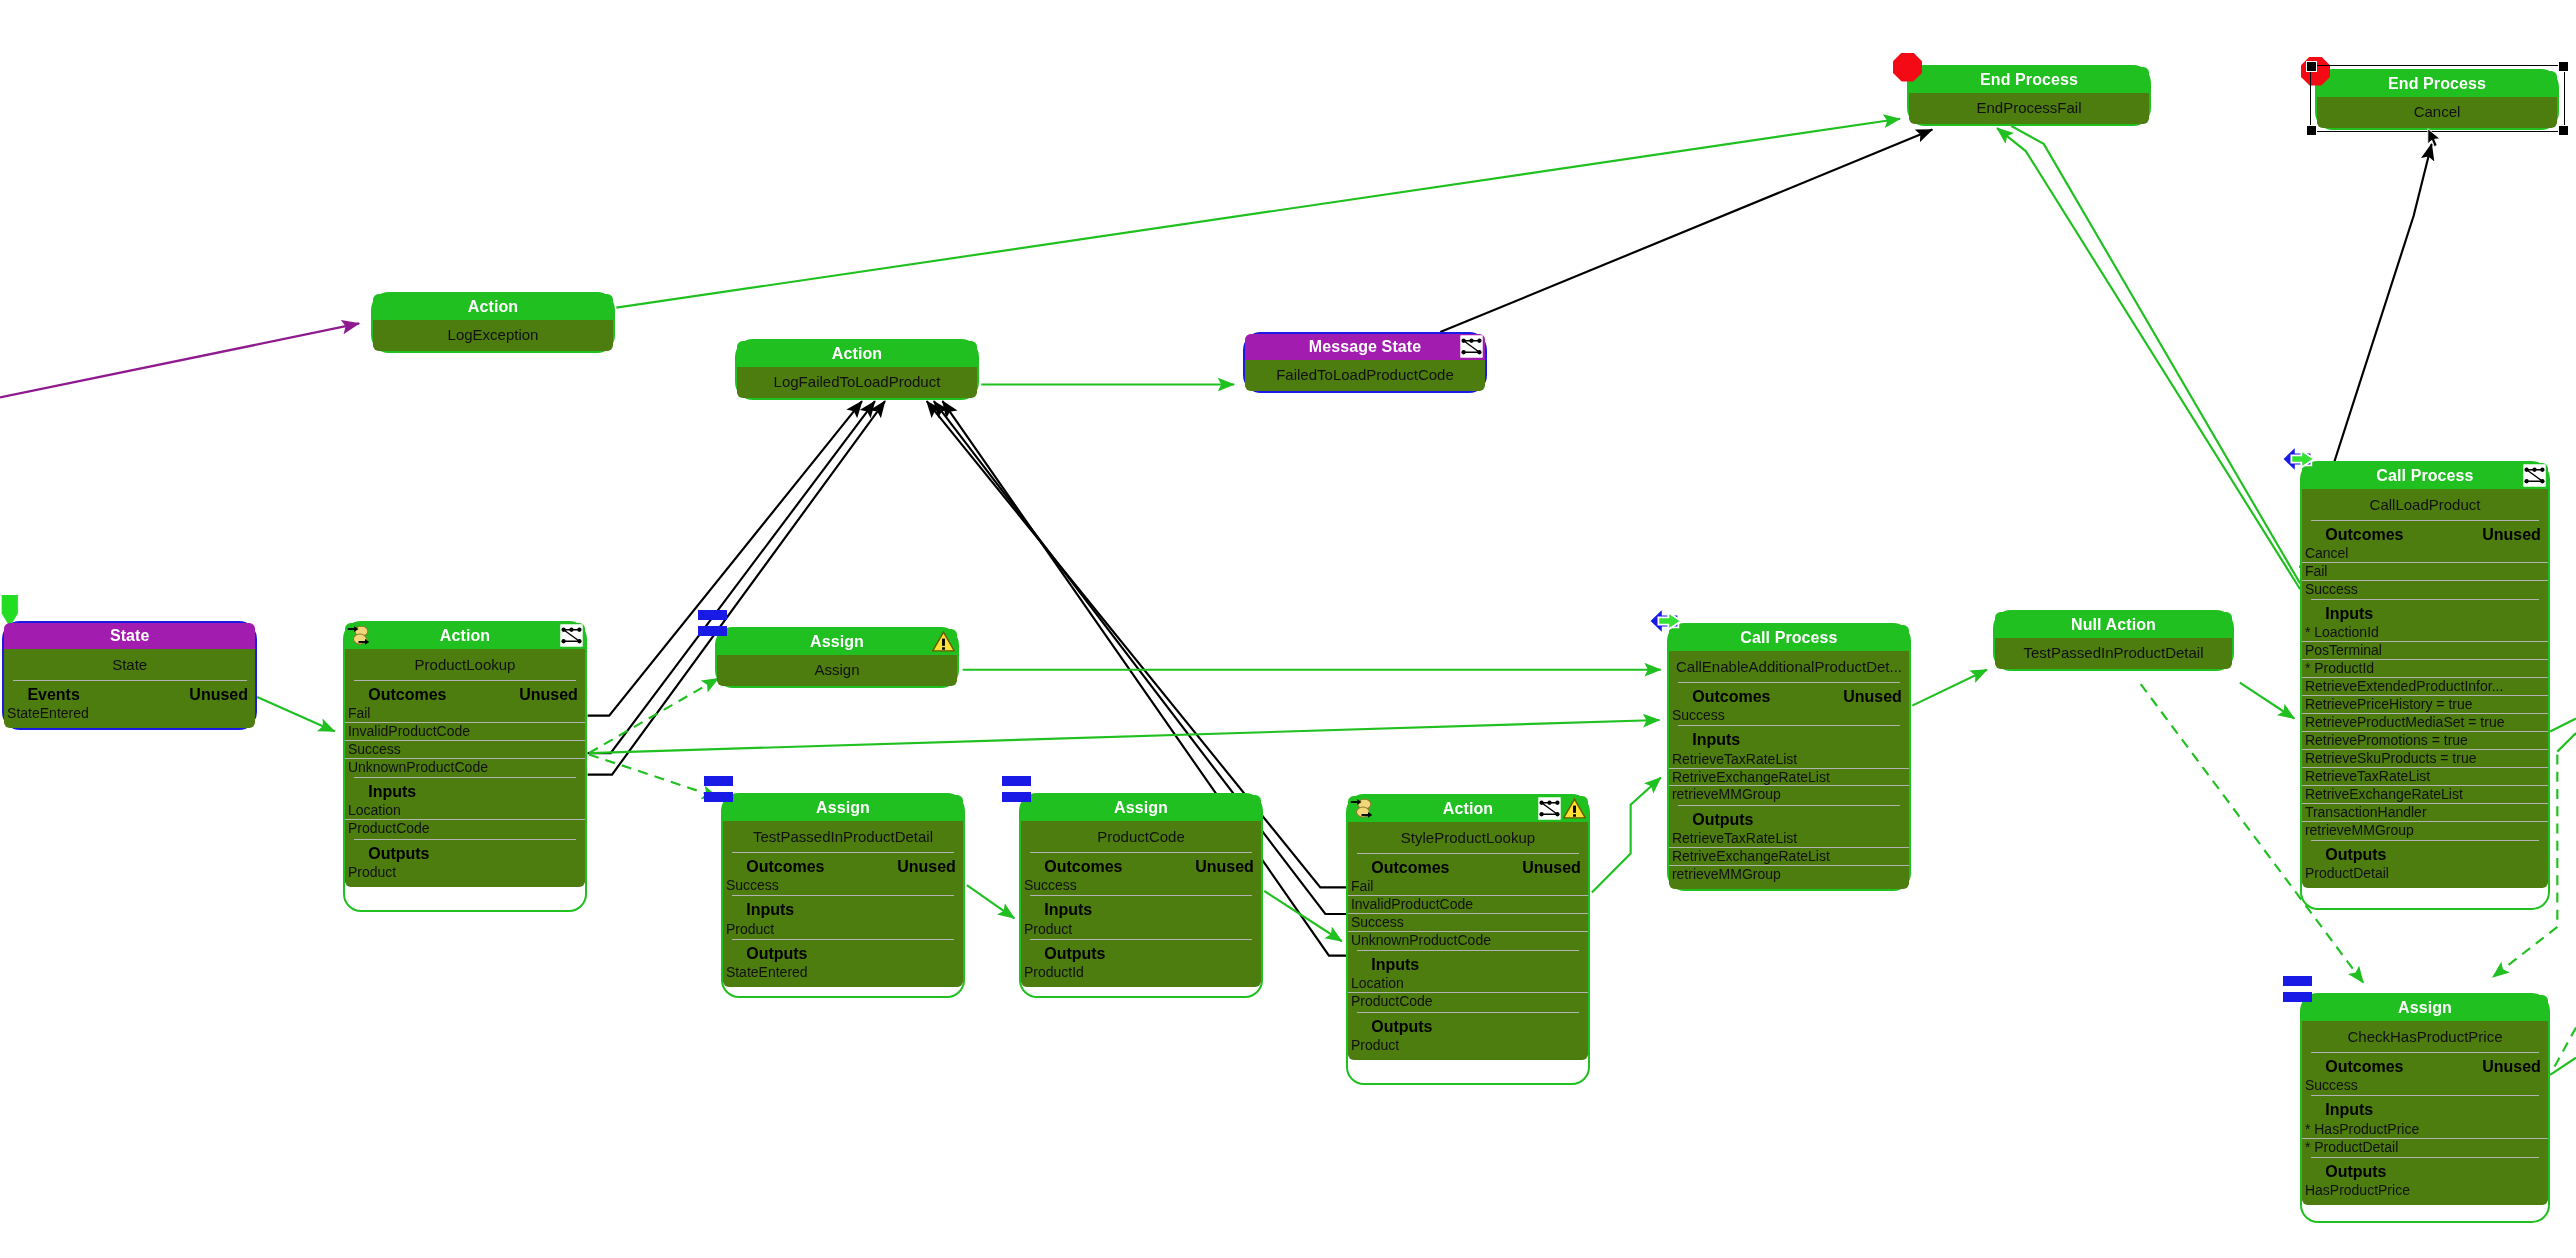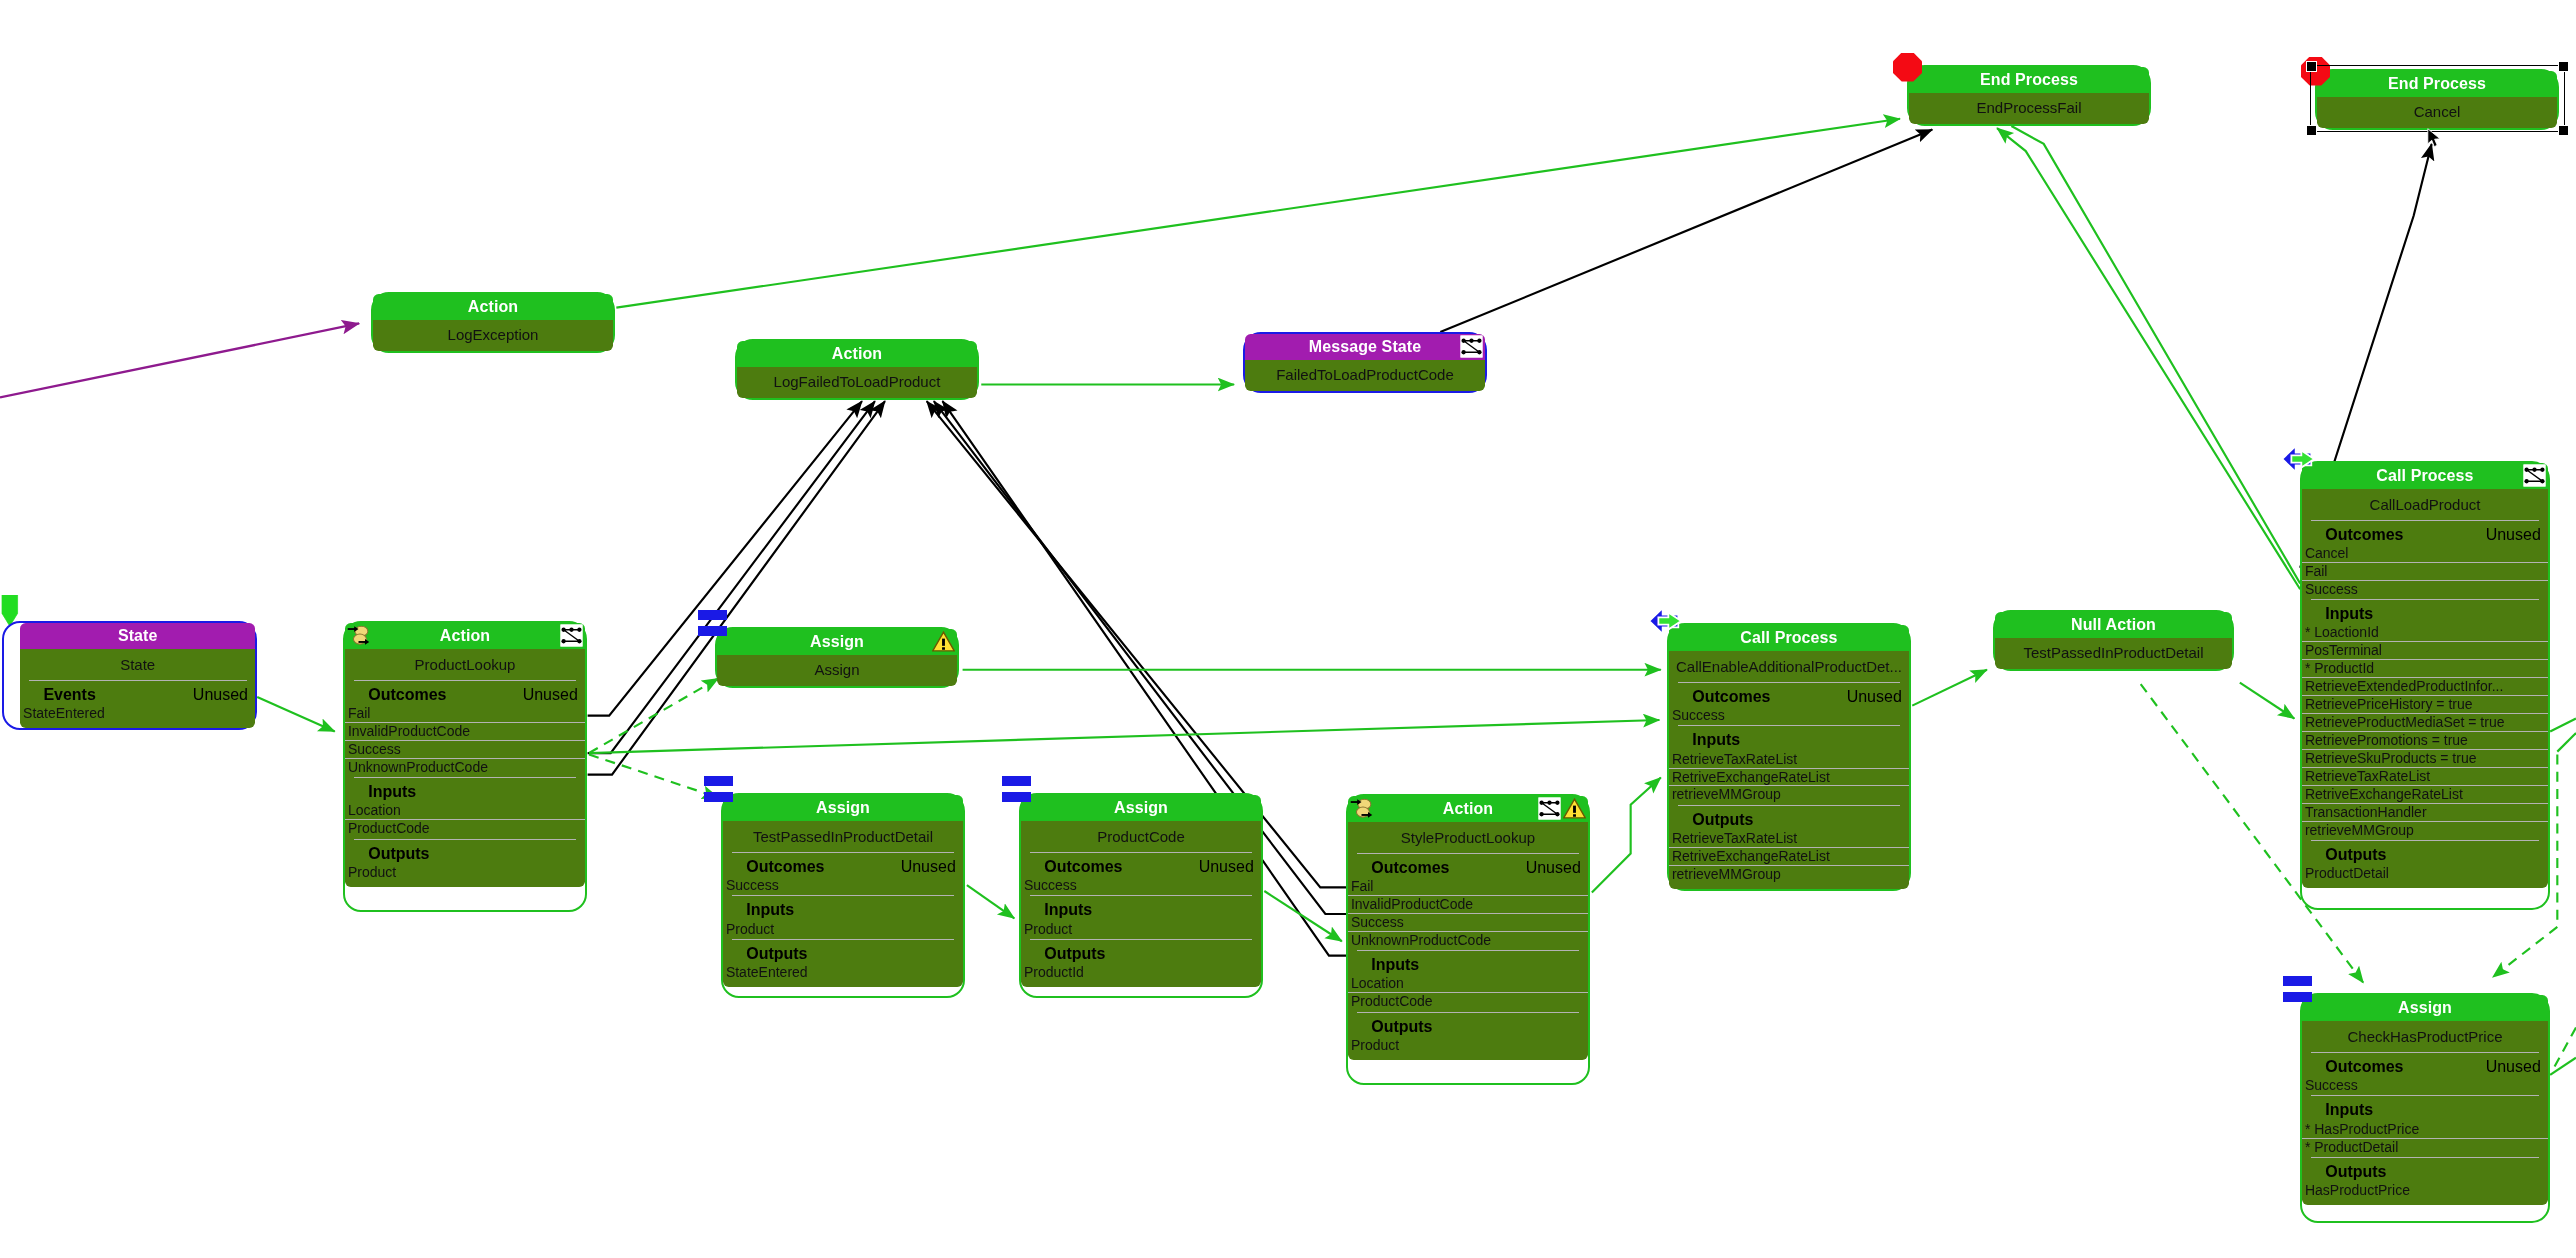--- a/index.html
+++ b/index.html
@@ -70,21 +70,21 @@
   }
   .sechead {
     font-weight: bold;
     font-size: 16px;
     color: #000;
     padding: 0.7px 7.2px 1.4px 7.2px;
     display: flex;
     justify-content: space-between;
   }
   .sechead .lbl { margin-left: 16px; }
-  .sechead .unused { font-weight: normal; }
+  .sechead .unused { font-weight: bold; }
   .rows { margin: 0; }
   .row {
     font-size: 14px;
     color: #111;
     padding: 0px 2.9px 0.7px 2.9px;
     border-bottom: 1.4px solid #b3b3b3;
     white-space: nowrap;
     overflow: hidden;
     line-height: 1.16;
   }
@@ -240,21 +240,21 @@
 
     <path d="M3550,1018 L3586,1000" stroke="#1fc01f" stroke-width="3" fill="none"></path>
     <path d="M3560,1046 L3586,1020" stroke="#1fc01f" stroke-width="3" fill="none"></path>
   </svg>
 
   <svg class="startmark" style="left:-1.4px; top:595px;" viewBox="0 0 30 48">
     <path d="M4,0 L26,0 L26,26 L15,44 L4,26 Z" fill="#22dd22" stroke="#22dd22" stroke-width="1"></path>
   </svg>
 
   <div id="node-host">
-      <div class="node blue" style="left: 2.2px; top: 621px; width: 255px; min-height: 86px; padding-left: 16px;">
+      <div class="node blue" style="left: 2.2px; top: 621px; width: 255px; min-height: 86px;">
         <div class="hdr"><span>State</span></div>
         <div class="body">
           <div class="title">State</div>
           <div class="sep"></div>
           <div class="sechead">
             <span class="lbl">Events</span>
             <span class="unused">Unused</span>
           </div>
           <div class="rows last">
             <div class="row">StateEntered</div>

